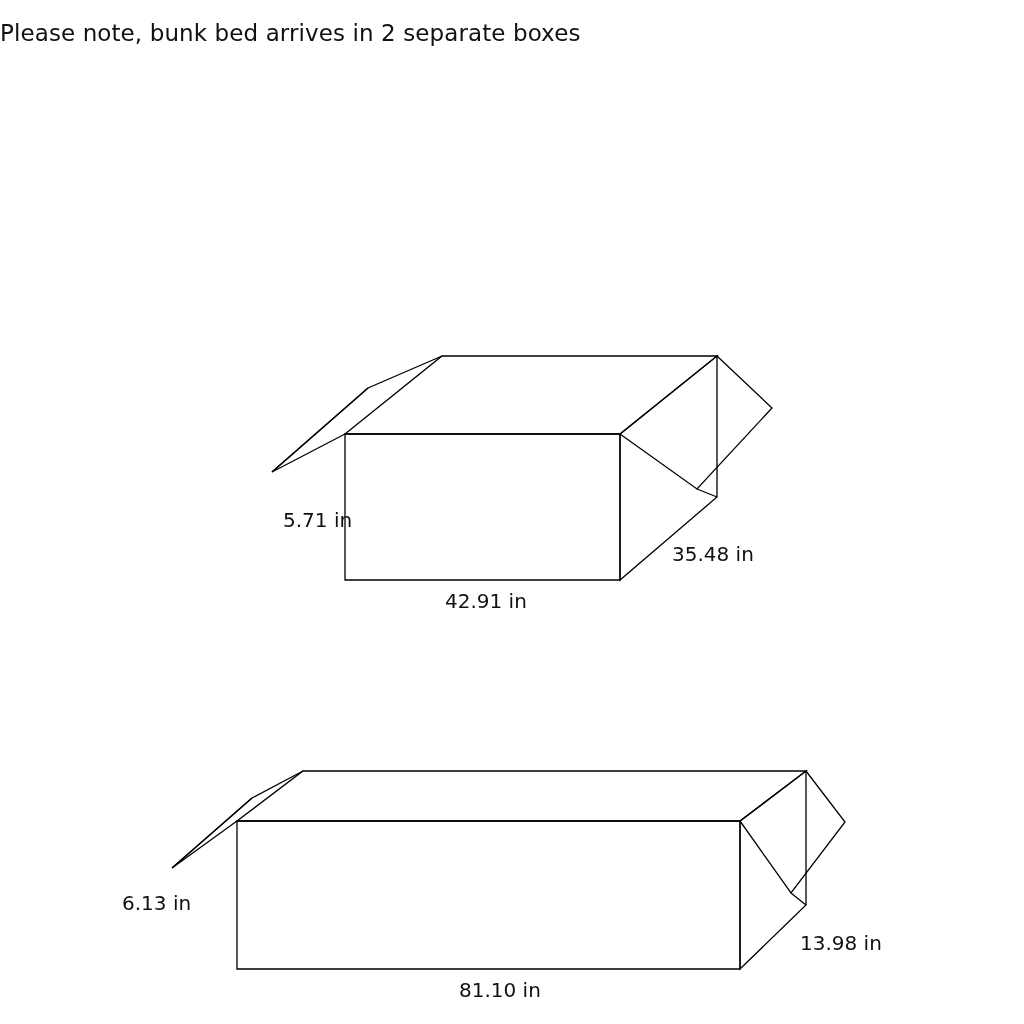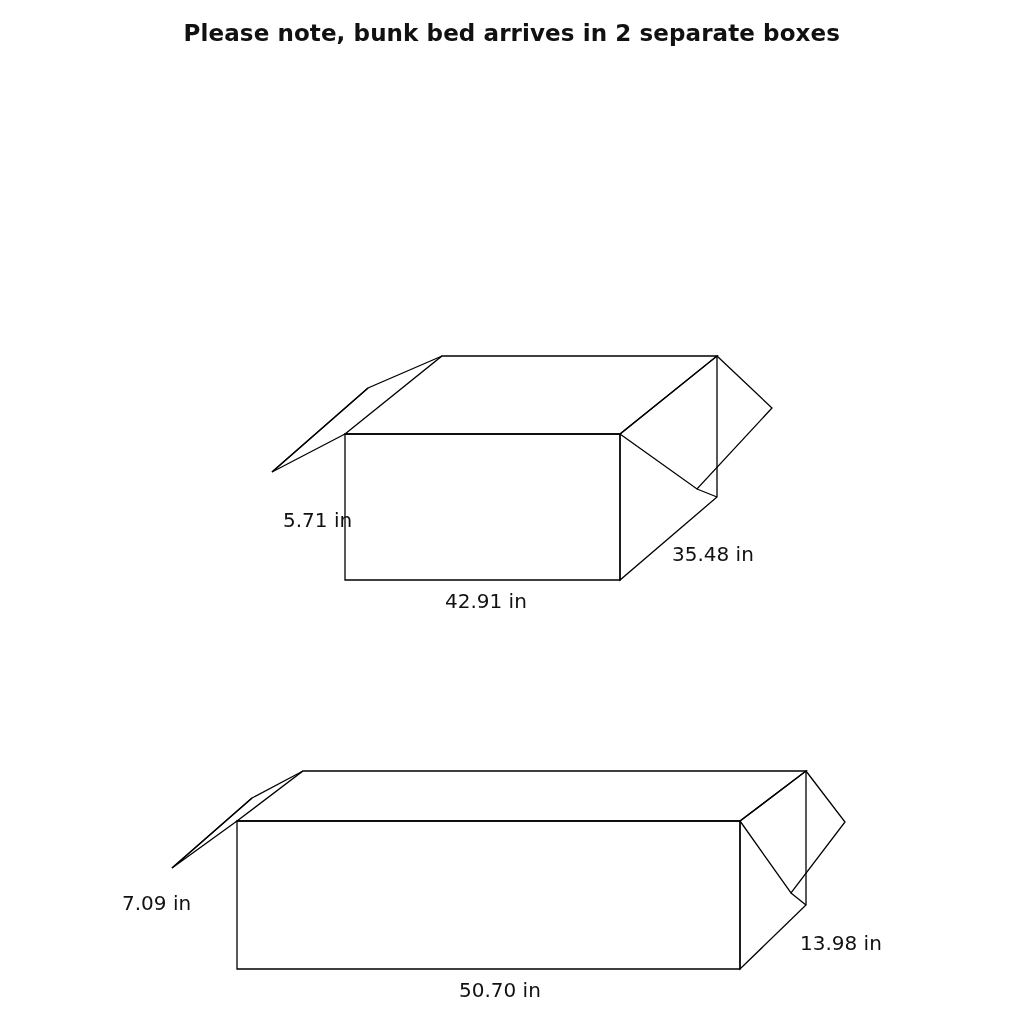--- a/index.html
+++ b/index.html
@@ -13,24 +13,24 @@
     position: relative;
     font-family: "DejaVu Sans", "Liberation Sans", sans-serif;
     color: #000000;
     overflow: hidden;
   }
   .note {
     position: absolute;
     top: 18px;
     left: 0;
     width: 840px;
-    text-align: right;
+    text-align: left;
     font-size: 23px;
     line-height: 31px;
-    font-weight: 700;
+    font-weight: 400;
     color: #111111;
     letter-spacing: 0.1px;
   }
   .note-line {
     display: block;
   }
   .diagram {
     position: absolute;
     top: 0;
     left: 0;
@@ -88,15 +88,15 @@
 
     <path d="M806,771 L845,822 L791,893 L740,821"></path>
     <path d="M806,905 L791,893"></path>
   </g>
 </svg>
 
 <div class="dim-label" id="b1-h">5.71 in</div>
 <div class="dim-label" id="b1-d">35.48 in</div>
 <div class="dim-label" id="b1-w">42.91 in</div>
 
-<div class="dim-label" id="b2-h">7.09 in</div>
+<div class="dim-label" id="b2-h">6.13 in</div>
 <div class="dim-label" id="b2-d">13.98 in</div>
-<div class="dim-label" id="b2-w">50.70 in</div>
+<div class="dim-label" id="b2-w">81.10 in</div>
 
 </body></html>

